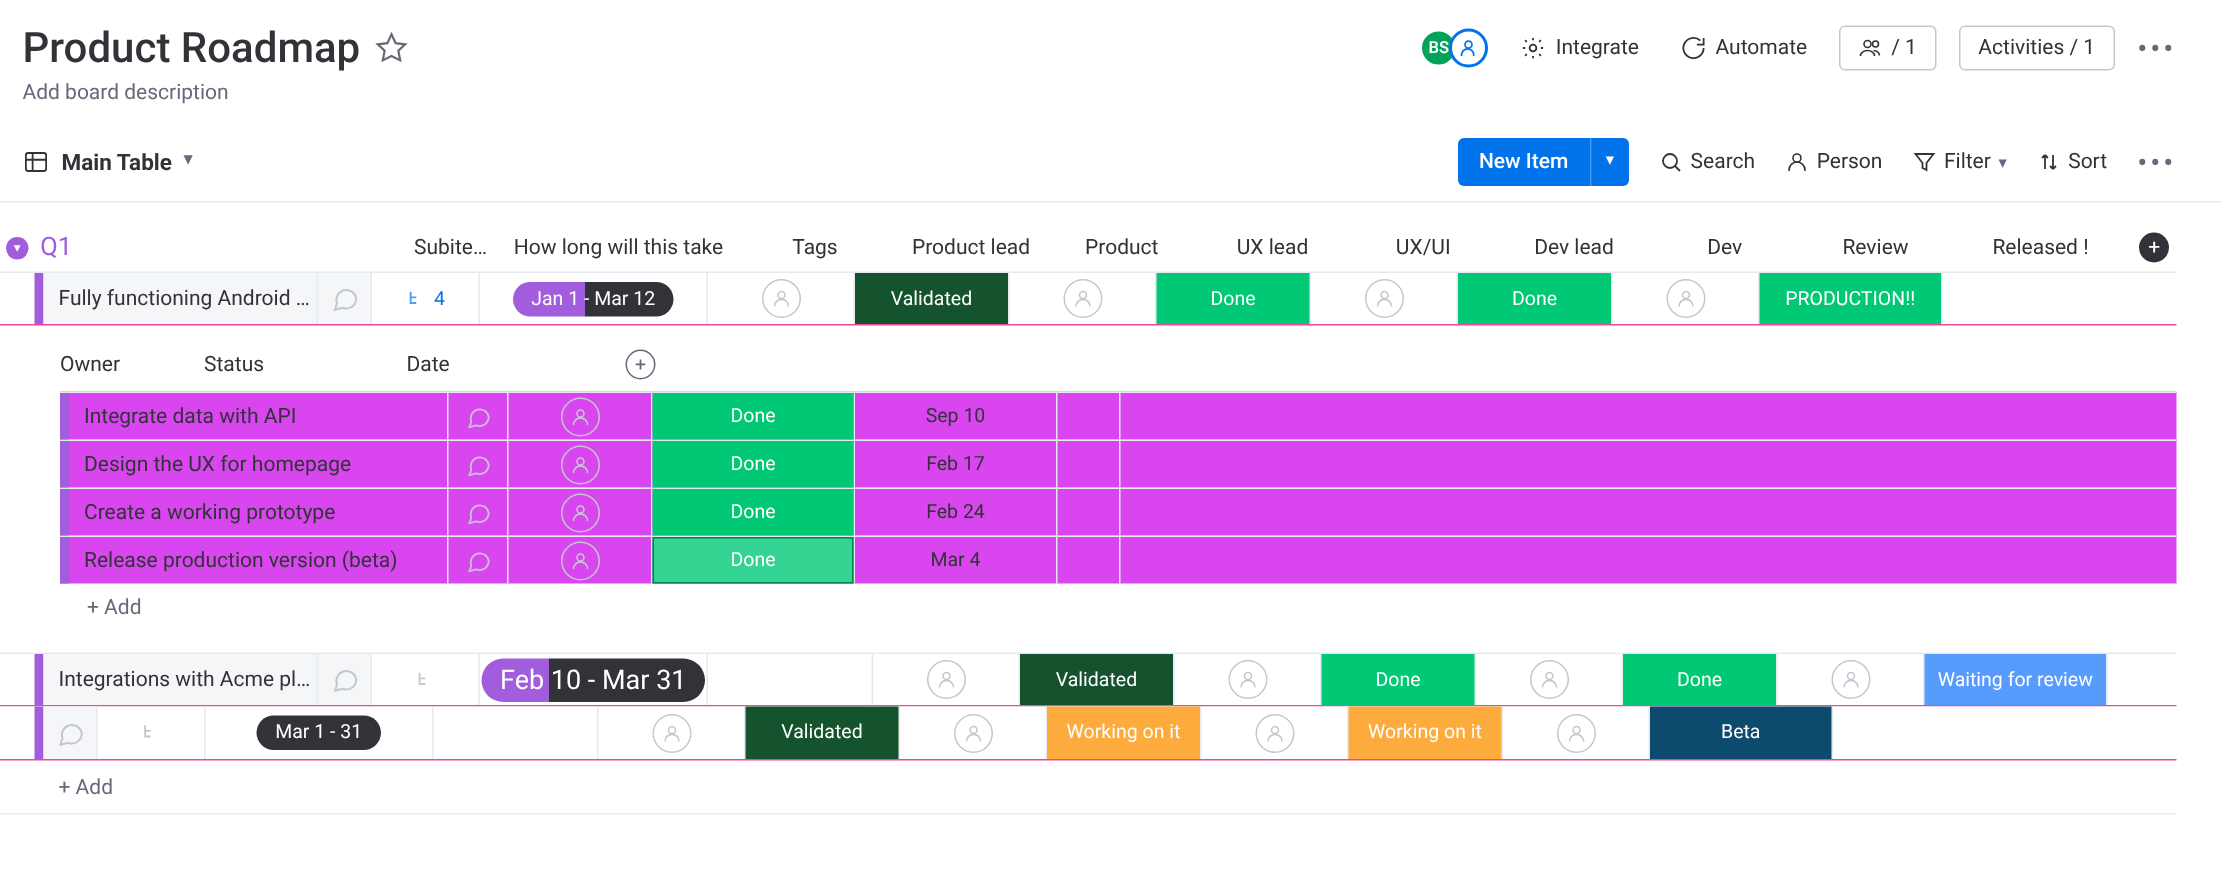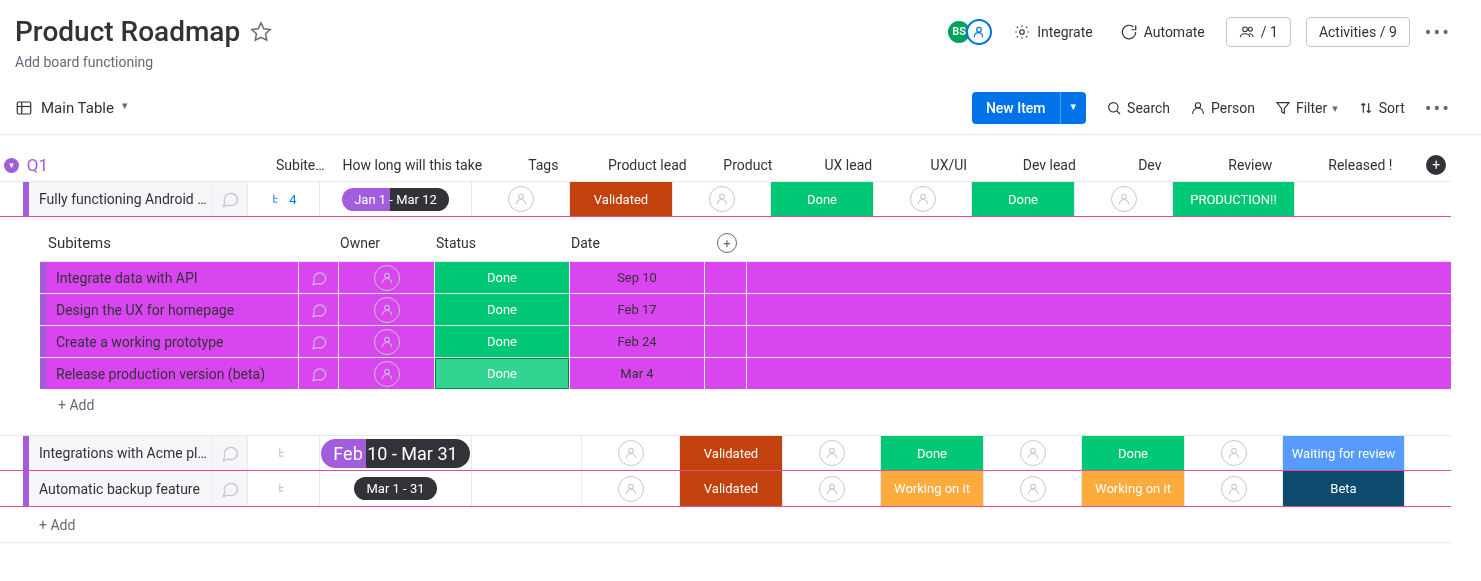--- a/index.html
+++ b/index.html
@@ -11,21 +11,21 @@
 .star-icon { color: #676879; cursor: pointer; }
 .title-right { display: flex; align-items: center; gap: 15px; }
 .avatar-stack { display: flex; align-items: center; }
 .avatar-bs { width: 26px; height: 26px; border-radius: 50%; background: #00a359; color: #fff; display: flex; align-items: center; justify-content: center; font-size: 11px; font-weight: 600; border: 2px solid #fff; }
 .avatar-collab { width: 26px; height: 26px; border-radius: 50%; background: #fff; border: 2px solid #0073ea; display: flex; align-items: center; justify-content: center; color: #0073ea; margin-left: -6px; }
 .hdr-btn { display: flex; align-items: center; gap: 6px; color: #323338; cursor: pointer; padding: 4px 6px; }
 .hdr-btn-box { border: 1px solid #c5c7d0; border-radius: 4px; padding: 6px 12px; display: flex; align-items: center; gap: 6px; cursor: pointer; }
 .more-dots { font-size: 20px; color: #676879; cursor: pointer; letter-spacing: 2px; }
 .desc { color: #676879; font-size: 14px; margin-top: 6px; padding-bottom: 12px; }
 .view-bar { display: flex; align-items: center; justify-content: space-between; padding: 10px 30px 10px 15px; border-bottom: 1px solid #e6e9ef; }
-.view-left { display: flex; gap: 8px; }
+.view-left { display: flex; gap: 8px; font-weight: bold; }
 .view-name { font-size: 15px; color: #323338; }
 .chev { color: #676879; font-size: 11px; }
 .view-right { display: flex; align-items: center; gap: 20px; }
 .new-item { display: flex; }
 .new-item-main { background: #0073ea; color: #fff; padding: 8px 14px; border-radius: 4px 0 0 4px; font-weight: 500; font-size: 14px; cursor: pointer; }
 .new-item-drop { background: #0073ea; color: #fff; padding: 8px 10px; border-left: 1px solid rgba(255,255,255,0.3); border-radius: 0 4px 4px 0; cursor: pointer; font-size: 11px; }
 .tool { display: flex; align-items: center; gap: 5px; color: #323338; cursor: pointer; }
 .content { padding: 20px 30px 20px 0; }
 .group-header { display: flex; align-items: center; }
 .group-toggle { width: 15px; height: 15px; border-radius: 50%; background: #a25ddc; display: flex; align-items: center; justify-content: center; color: #fff; font-size: 9px; margin-left: 4px; cursor: pointer; }
@@ -45,21 +45,21 @@
 .row-name { width: 183px; padding: 0 10px; display: flex; align-items: center; background: #f5f6f8; border-right: 1px solid #e6e9ef; overflow: hidden; white-space: nowrap; text-overflow: ellipsis; font-size: 14px; }
 .row-chat { width: 36px; display: flex; align-items: center; justify-content: center; background: #f5f6f8; color: #c5c7d0; border-right: 1px solid #e6e9ef; cursor: pointer; }
 .cell { display: flex; align-items: center; justify-content: center; border-right: 1px solid #e6e9ef; flex-shrink: 0; font-size: 13px; }
 .subitems-cell { color: #0073ea; display: flex; align-items: center; gap: 4px; cursor: pointer; }
 .timeline-pill { border-radius: 20px; padding: 4px 12px; color: #fff; font-size: 13px; display: inline-block; background: linear-gradient(90deg, #a25ddc 0%, #a25ddc 45%, #323338 45%, #323338 100%); text-align: center; }
 .timeline-pill2 { border-radius: 20px; padding: 4px 12px; color: #fff; font-size: 18px; display: inline-block; background: linear-gradient(90deg, #a25ddc 0%, #a25ddc 30%, #323338 30%, #323338 100%); }
 .timeline-pill3 { border-radius: 20px; padding: 4px 12px; color: #fff; font-size: 13px; display: inline-block; background: #323338; }
 .tag-link { color: #e2445c; font-size: 13px; }
 .person-empty { width: 26px; height: 26px; border-radius: 50%; border: 1.5px solid #c5c7d0; display: flex; align-items: center; justify-content: center; color: #c5c7d0; }
 .status-cell { color: #fff; font-size: 13px; width: 100%; height: 100%; display: flex; align-items: center; justify-content: center; }
-.st-validated { background: #c2410c; }
+.st-validated { background: #14532d; }
 .st-done { background: #00c875; }
 .st-production { background: #00c875; }
 .st-working { background: #fdab3d; }
 .st-waiting { background: #579bfc; }
 .st-beta { background: #0c4a6e; }
 .subitems-block { margin-left: 40px; margin-top: 8px; margin-bottom: 14px; }
 .sub-header { display: flex; align-items: center; height: 36px; }
 .sub-title { width: 300px; padding-left: 8px; font-size: 15px; color: #323338; }
 .sub-col { text-align: left; flex-shrink: 0; }
 .sub-owner { width: 96px; }
@@ -121,26 +121,26 @@
       <div class="hdr-btn-box">
         <svg width="16" height="16" viewBox="0 0 24 24" fill="none" stroke="currentColor" stroke-width="1.6">
             <circle cx="9" cy="8" r="3.5"></circle>
             <path d="M2 20c0-3 3-5.5 7-5.5s7 2.5 7 5.5"></path>
             <circle cx="17" cy="8" r="3"></circle>
             <path d="M15 14.5c3 0 6 2 6 5"></path>
           </svg>
         <span>/ 1</span>
       </div>
       <div class="hdr-btn-box">
-        <span>Activities / 9</span>
+        <span>Activities / 1</span>
       </div>
       <span class="more-dots">•••</span>
     </div>
   </div>
-  <div class="desc">Add board functioning</div>
+  <div class="desc">Add board description</div>
 </div>
 
 <div class="view-bar">
   <div class="view-left">
     <svg width="18" height="18" viewBox="0 0 24 24" fill="none" stroke="#323338" stroke-width="1.6">
         <rect x="3" y="4" width="18" height="16" rx="2"></rect>
         <line x1="3" y1="10" x2="21" y2="10"></line>
         <line x1="9" y1="4" x2="9" y2="20"></line>
       </svg>
     <span class="view-name">Main Table</span>
@@ -265,21 +265,20 @@
           </svg>
         </div>
       </div>
     <div class="cell col-released" style="padding:0">
         <div class="status-cell st-production">PRODUCTION!!</div>
       </div>
   </div>
 
   <div class="subitems-block">
     <div class="sub-header">
-      <div class="sub-title">Subitems</div>
       <div class="sub-col sub-owner">Owner</div>
       <div class="sub-col sub-status">Status</div>
       <div class="sub-col sub-date">Date</div>
       <div class="sub-add-col">
           <div class="sub-add-circle">+</div>
         </div>
     </div>
     <div class="sub-row">
       <div class="sub-color"></div>
       <div class="sub-name">Integrate data with API</div>
@@ -431,21 +430,20 @@
         </div>
       </div>
     <div class="cell col-released" style="padding:0">
         <div class="status-cell st-waiting">Waiting for review</div>
       </div>
   </div>
 
   <div class="row">
     <div class="row-spacer"></div>
     <div class="row-color"></div>
-    <div class="row-name">Automatic backup feature</div>
     <div class="row-chat">
         <svg width="20" height="20" viewBox="0 0 24 24" fill="none" stroke="currentColor" stroke-width="1.6">
           <path d="M21 12a8 8 0 0 1-11 7.4L4 21l1.6-5A8 8 0 1 1 21 12z"></path>
         </svg>
       </div>
     <div class="cell col-subitems">
         <svg width="15" height="15" viewBox="0 0 24 24" fill="none" stroke="#c5c7d0" stroke-width="2">
           <path d="M6 4v12h6M6 10h6"></path>
         </svg>
       </div>

